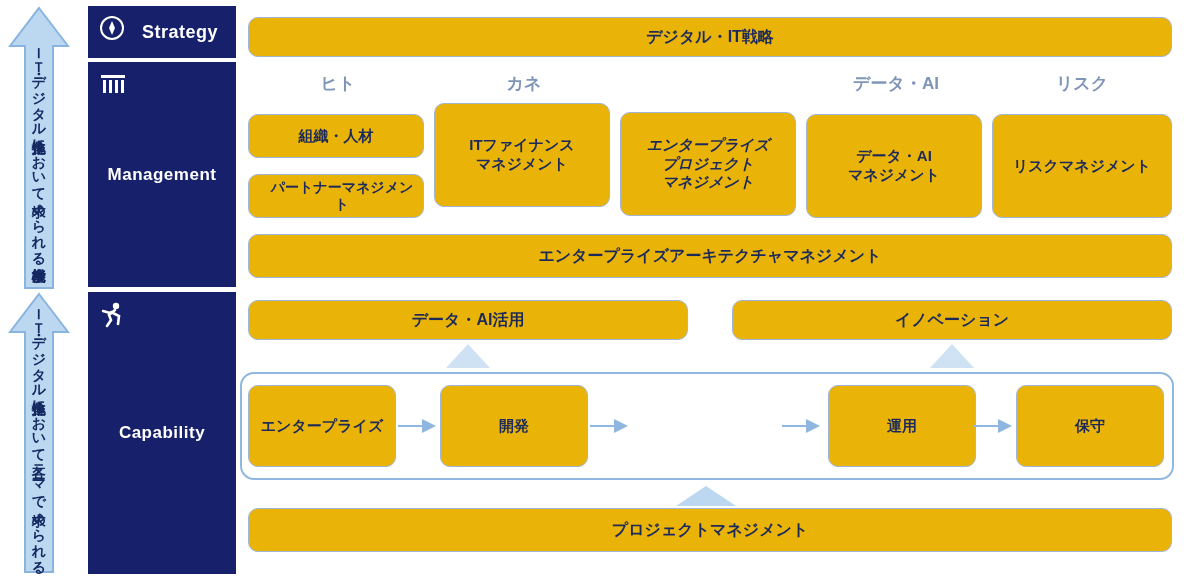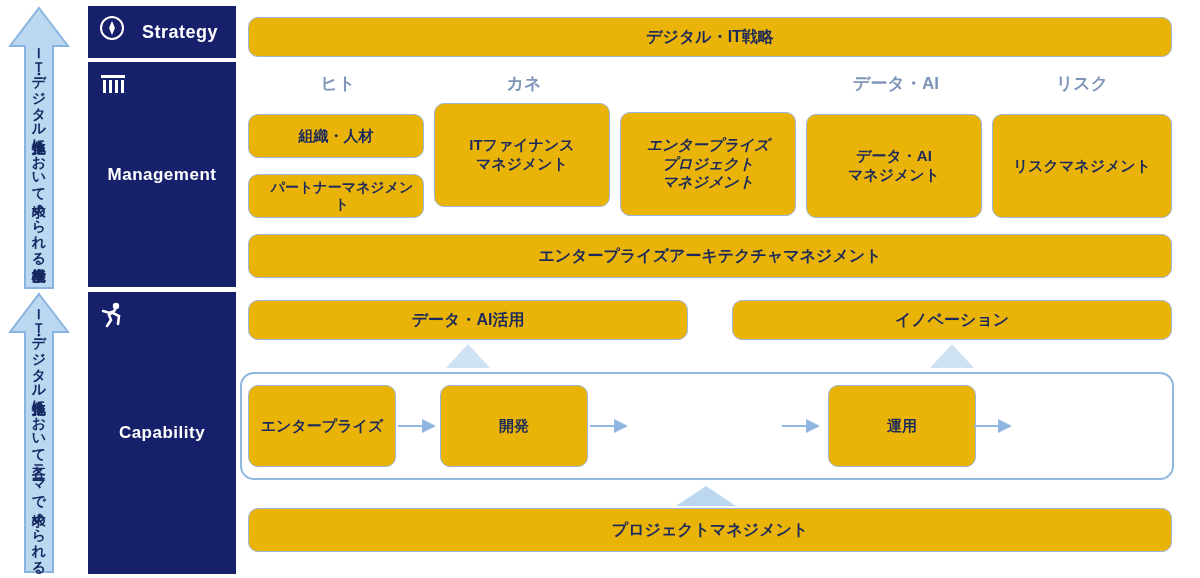--- a/index.html
+++ b/index.html
@@ -229,20 +229,23 @@
 
   <div class="box" style="left:248px;top:385px;width:148px;height:82px;">
     <span>エンタープライズ</span>
   </div>
   <div class="box" style="left:440px;top:385px;width:148px;height:82px;">
     <span>開発</span>
   </div>
   <div class="box" style="left:828px;top:385px;width:148px;height:82px;">
     <span>運用</span>
   </div>
+  <div class="box" style="left:1016px;top:385px;width:148px;height:82px;">
+    <span>保守</span>
+  </div>
 
   <div class="box wide" style="left:248px;top:508px;width:924px;height:44px;">
     <span>プロジェクトマネジメント</span>
   </div>
 
   <svg class="lines" viewBox="0 0 1200 578">
     <defs>
       <marker id="ah" markerWidth="7" markerHeight="7" refX="6" refY="3.5" orient="auto">
         <polygon points="0,0 7,3.5 0,7" fill="#8fb7e0"></polygon>
       </marker>

